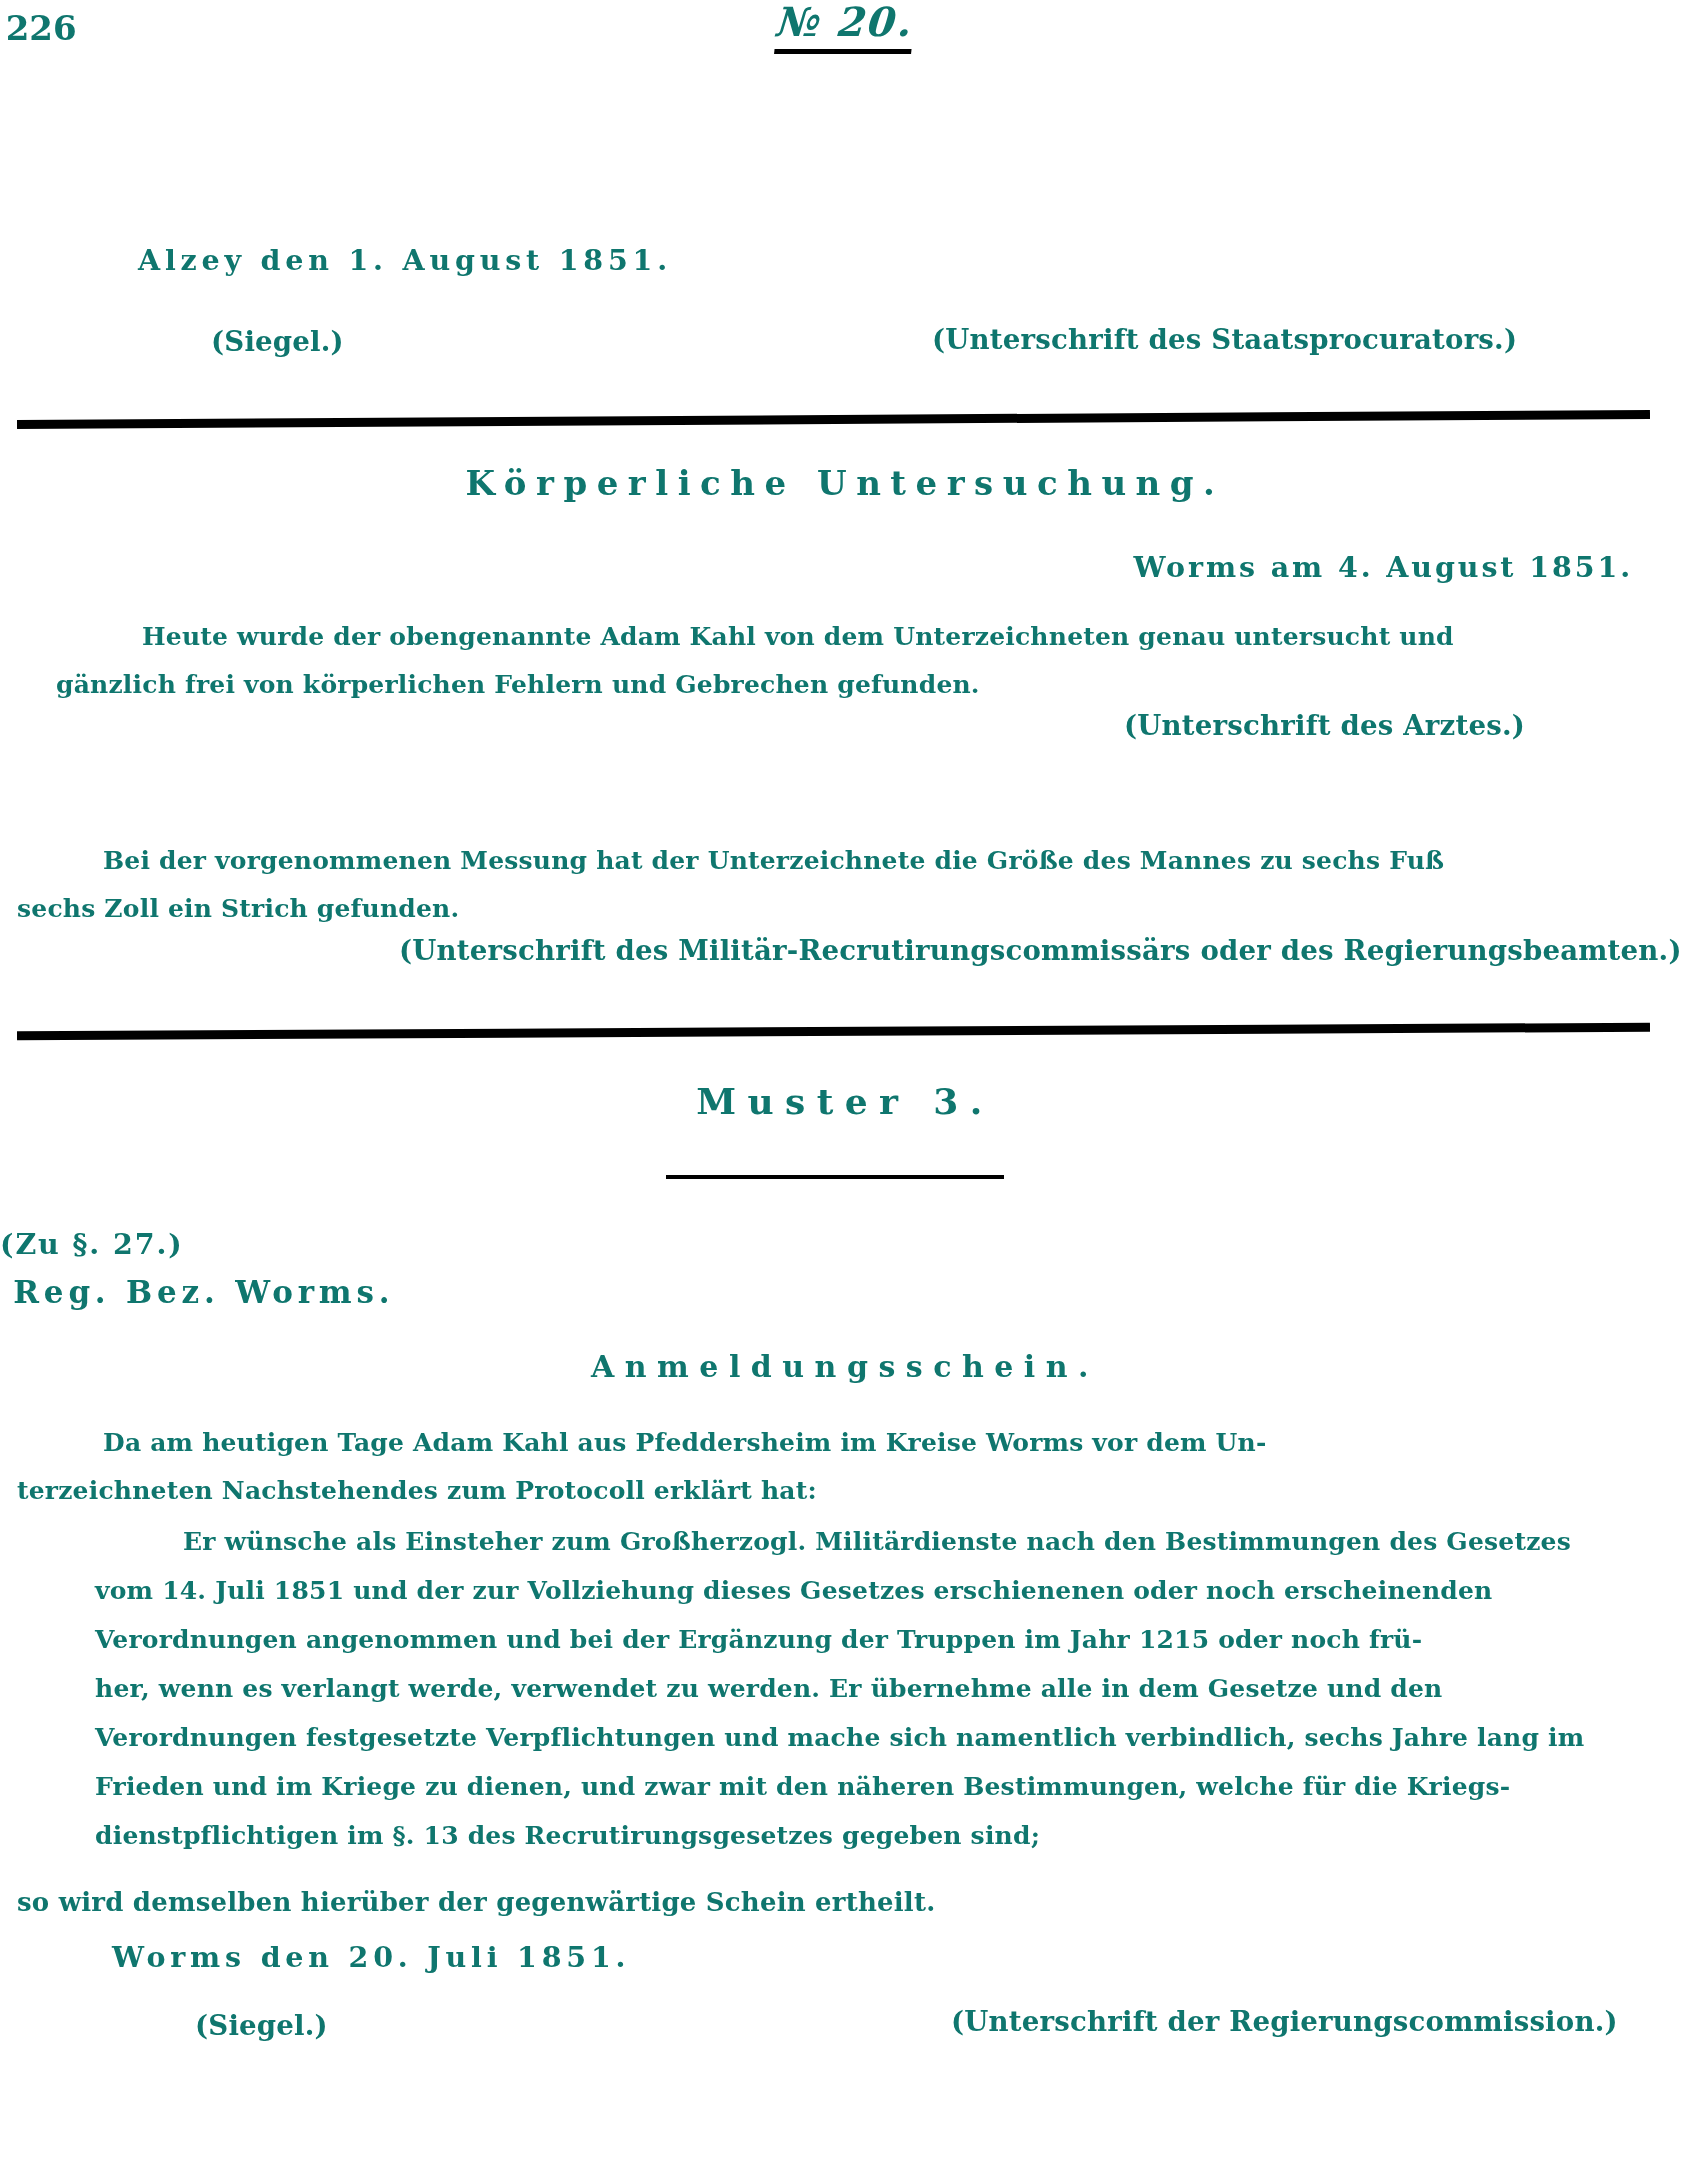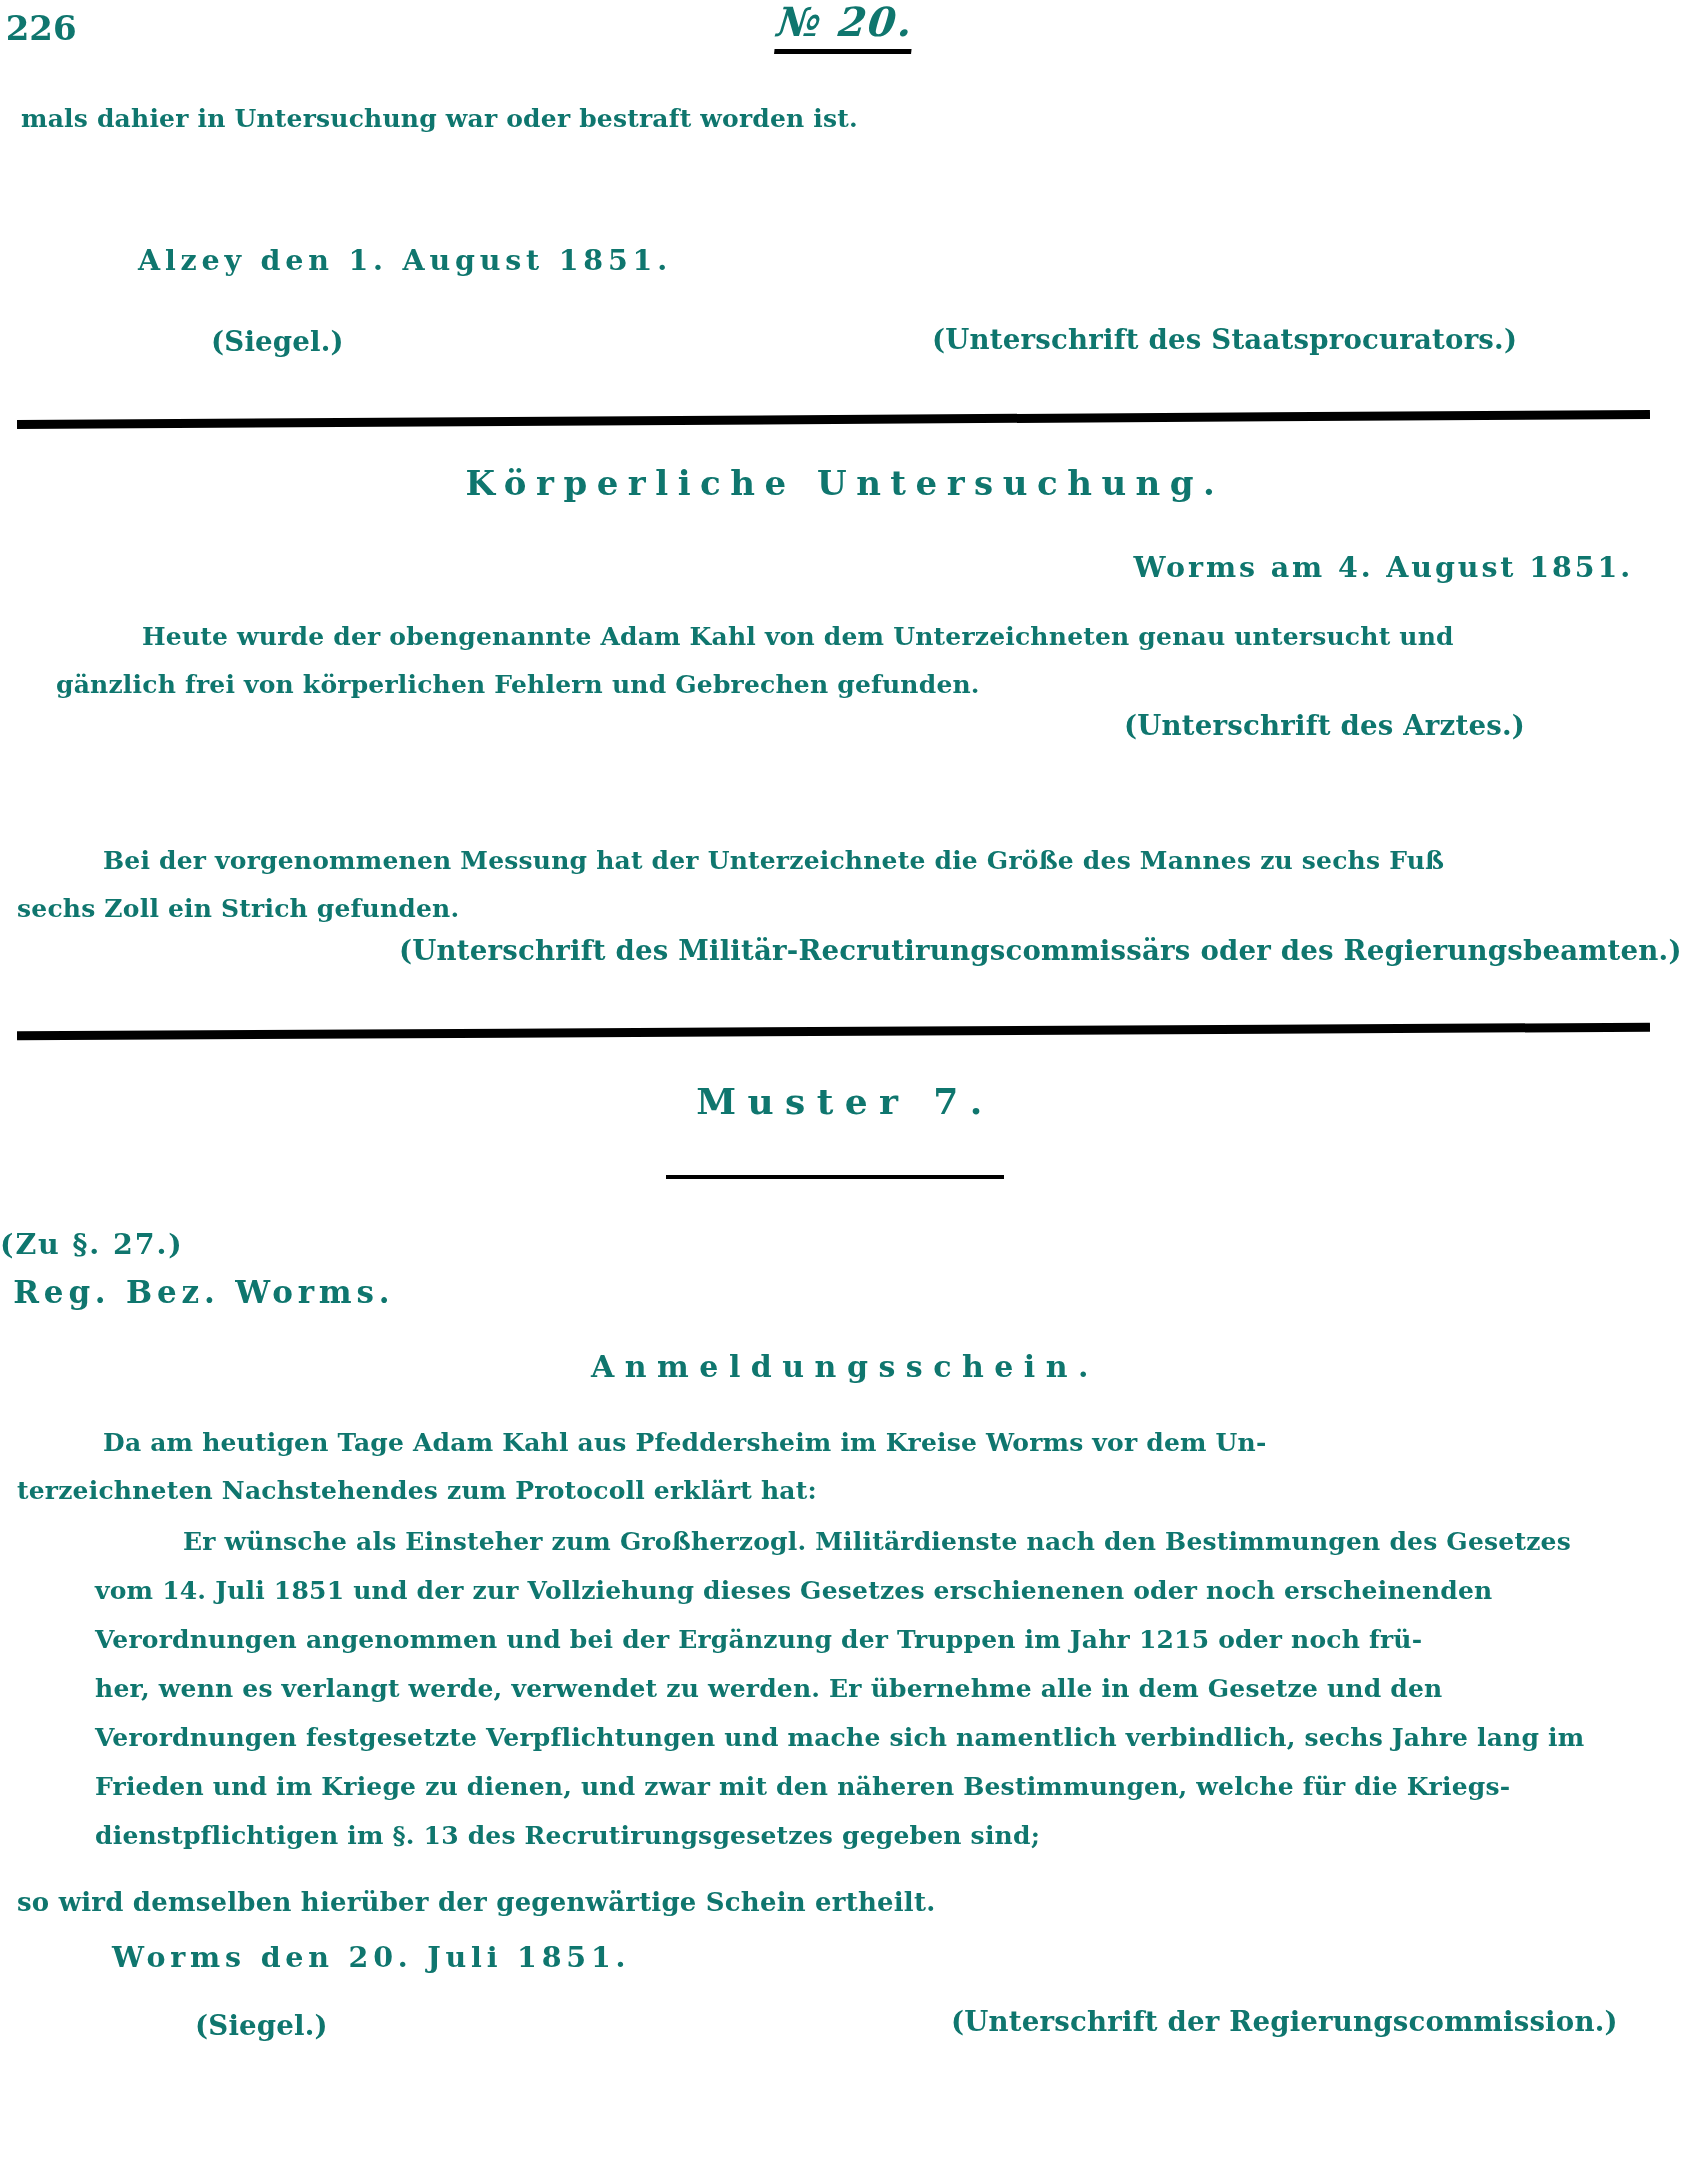--- a/index.html
+++ b/index.html
@@ -132,21 +132,20 @@
 
 <div class="page">
 
   <div class="pagenum fr">226</div>
 
   <div class="issue-no">
     <span class="no-inner fr"><span>№ 20.</span></span>
   </div>
 
   <div class="para fr" style="left:21px; top:95px; width:1645px;">
-    <span class="skewline" style="display:block;">mals dahier in Untersuchung war oder bestraft worden ist.</span>
   </div>
 
   <div class="line fr spaced" style="left:138px; top:243px; font-size:28.5px;">Alzey den 1. August 1851.</div>
 
   <div class="line fr" style="left:211px; top:325px; font-size:27.6px;">(Siegel.)</div>
 
   <div class="line fr" style="left:932px; top:323px; font-size:27.6px;">(Unterschrift des Staatsprocurators.)</div>
 
   <div class="rule-thick" style="left:17px; top:415px; width:1633px; transform: rotate(-0.35deg);"></div>
 
@@ -163,21 +162,21 @@
 
   <div class="para fr" style="left:17px; top:837px; width:1653px;">
     <span class="skewline" style="text-indent:86px; display:block;">Bei der vorgenommenen Messung hat der Unterzeichnete die Größe des Mannes zu sechs Fuß</span>
     <span class="skewline" style="display:block;">sechs Zoll ein Strich gefunden.</span>
   </div>
 
   <div class="line fr" style="left:399px; top:934px; font-size:27.6px;">(Unterschrift des Militär-Recrutirungscommissärs oder des Regierungsbeamten.)</div>
 
   <div class="rule-thick" style="left:17px; top:1027px; width:1633px; transform: rotate(-0.3deg);"></div>
 
-  <div class="heading-md fr" style="top:1080px;">Muster 7.</div>
+  <div class="heading-md fr" style="top:1080px;">Muster 3.</div>
 
   <div class="rule-thin" style="left:666px; top:1175px; width:338px;"></div>
 
   <div class="heading-sm fr" style="top:1227px; letter-spacing:1.9px;">(Zu §. 27.)</div>
 
   <div class="line fr spaced" style="left:13.3px; top:1274px; font-size:31px;">Reg. Bez. Worms.</div>
 
   <div class="heading-lg fr" style="top:1349px; font-size:30px; letter-spacing:10.5px;">Anmeldungsschein.</div>
 
   <div class="para fr" style="left:17px; top:1419px; width:1655px;">

